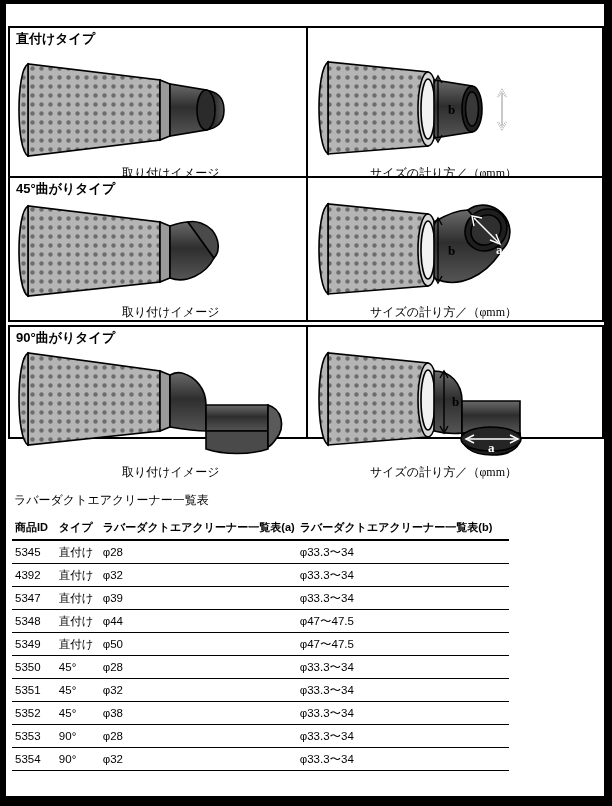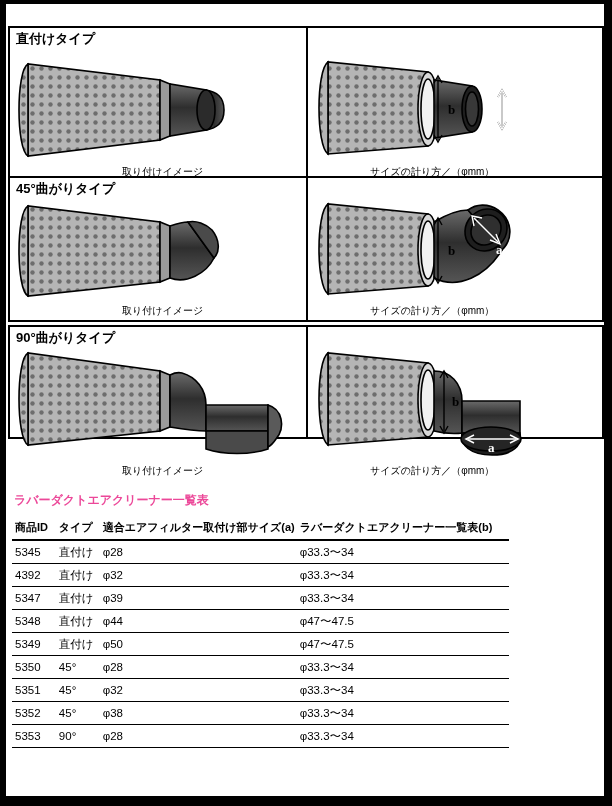--- a/index.html
+++ b/index.html
@@ -38,23 +38,24 @@
     position: absolute;
     left: 6px;
     top: 2px;
     font-size: 13px;
     font-weight: bold;
     color: #000;
     letter-spacing: 0px;
   }
   .panel-caption {
     position: absolute;
-    font-size: 10px;
+    font-size: 12px;
     color: #000;
     white-space: nowrap;
+    font-family: Liberation Serif, serif;
   }
   .cap-left  { left: 112px; }
   .cap-right { left: 360px; }
 
   .divider {
     position: absolute;
     top: 0;
     bottom: 0;
     width: 0;
     border-left: 2px solid #000;
@@ -64,22 +65,22 @@
 
   
   .table-wrap {
     position: absolute;
     left: 12px;
     top: 492px;
     width: 592px;
   }
   .table-title {
     font-size: 12px;
-    font-weight: bold;
-    color: #ec4899;
+    font-weight: normal;
+    color: #000000;
     margin: 0 0 8px 2px;
   }
   table.spec {
     border-collapse: collapse;
     width: 497px;
     font-size: 11.5px;
     color: #000;
   }
   table.spec th {
     text-align: left;
@@ -283,21 +284,21 @@
     <div class="panel-caption cap-right" style="top:137px;">サイズの計り方／（φmm）</div>
   </div>
 
   <div class="table-wrap">
     <div class="table-title">ラバーダクトエアクリーナー一覧表</div>
     <table class="spec">
       <thead>
         <tr>
           <th class="col-id">商品ID</th>
           <th class="col-type">タイプ</th>
-          <th class="col-a">適合エアフィルター取付け部サイズ(a)</th>
+          <th class="col-a">ラバーダクトエアクリーナー一覧表(a)</th>
           <th class="col-b">ラバーダクトエアクリーナー一覧表(b)</th>
         </tr>
       </thead>
       <tbody>
         <tr>
           <td>5345</td>
           <td>直付け</td>
           <td>φ28</td>
           <td>φ33.3〜34</td>
         </tr>
@@ -340,20 +341,26 @@
         <tr>
           <td>5352</td>
           <td>45°</td>
           <td>φ38</td>
           <td>φ33.3〜34</td>
         </tr>
         <tr>
           <td>5353</td>
           <td>90°</td>
           <td>φ28</td>
+          <td>φ33.3〜34</td>
+        </tr>
+        <tr>
+          <td>5354</td>
+          <td>90°</td>
+          <td>φ32</td>
           <td>φ33.3〜34</td>
         </tr>
       </tbody>
     </table>
   </div>
 
   <div class="black-right"></div>
   <div class="black-bottom"></div>
   <div class="black-left"></div>
   <div class="black-top"></div>

